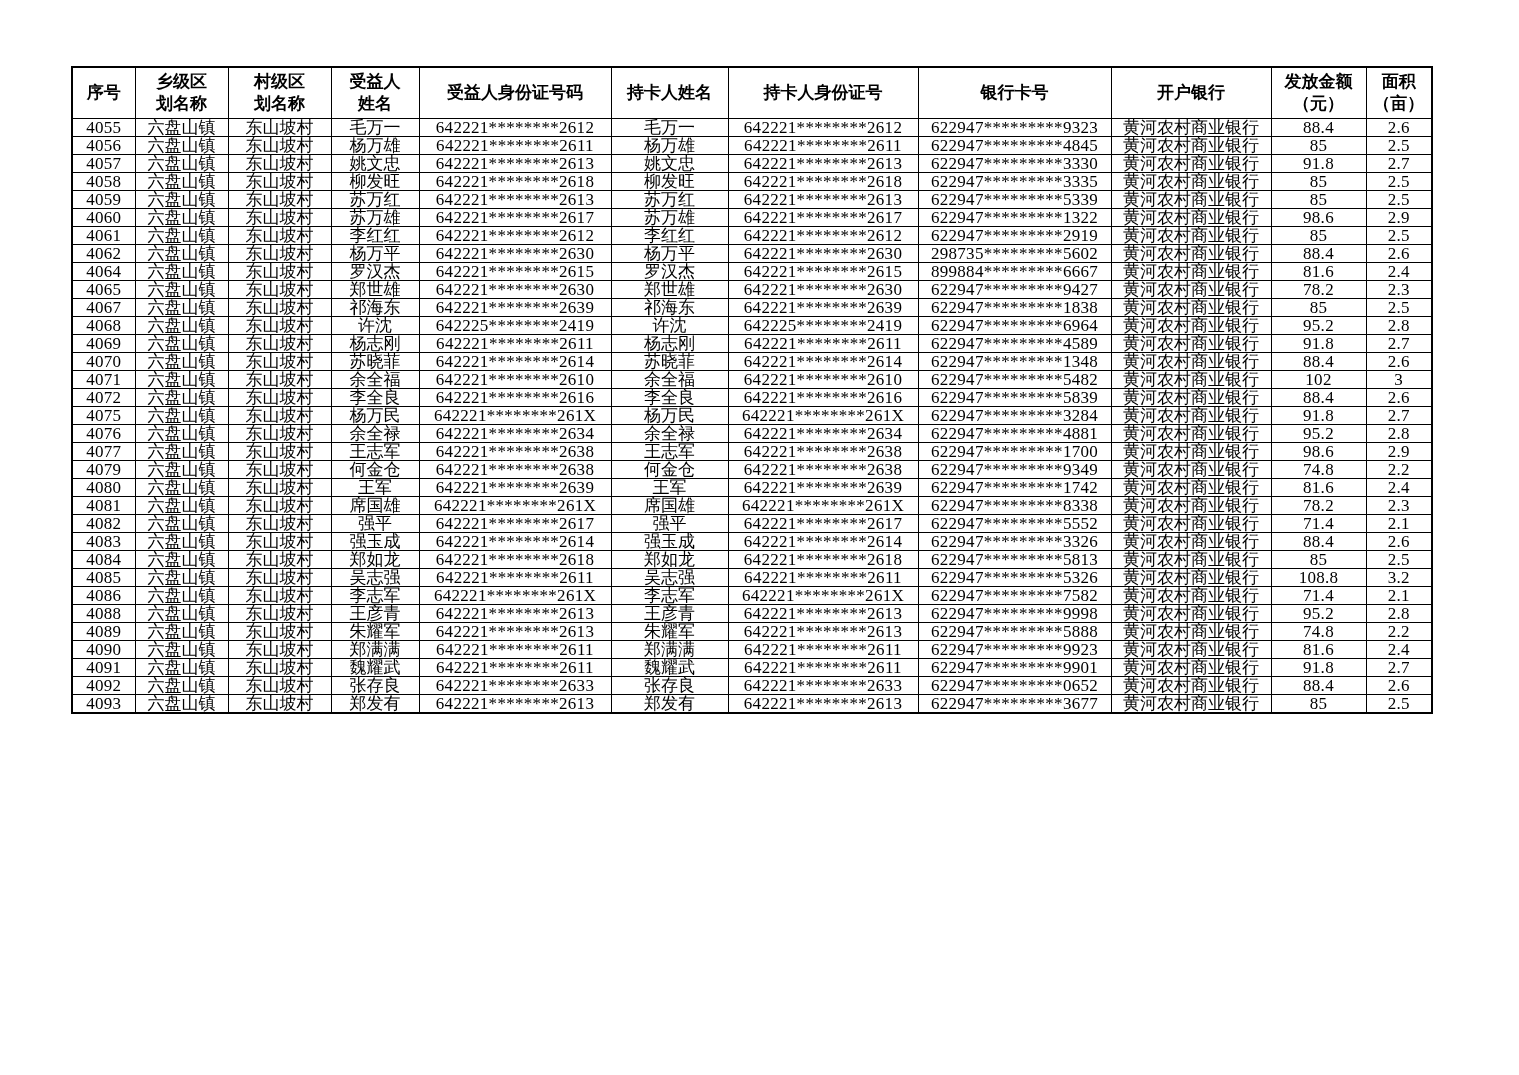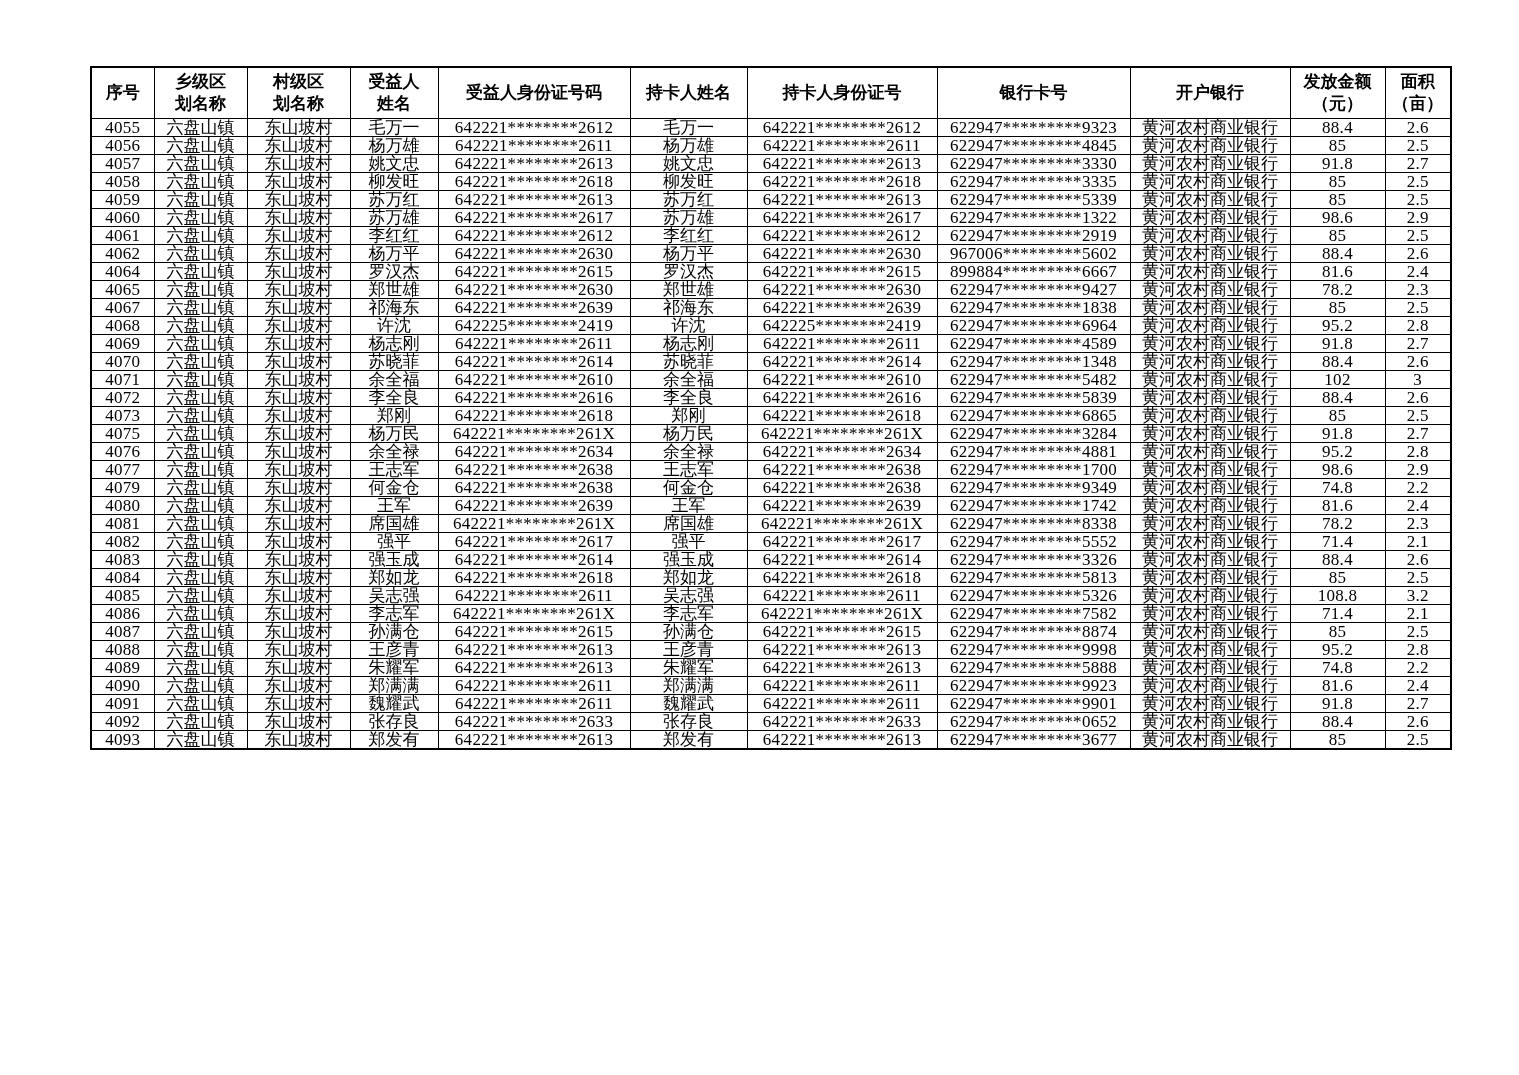--- a/index.html
+++ b/index.html
@@ -18,21 +18,20 @@
   .sheet {
     position: absolute;
     top: 66px;
     left: 71px;
   }
   table.subsidy {
     border-collapse: collapse;
     table-layout: fixed;
     width: 1362px;
     border: 2px solid #000000;
-    margin-left: 19px;
   }
   table.subsidy th,
   table.subsidy td {
     border: 1px solid #000000;
     padding: 0;
     margin: 0;
     text-align: center;
     vertical-align: middle;
     overflow: hidden;
     white-space: nowrap;
@@ -194,21 +193,21 @@
           <td data-name="cell-area-mu">2.5</td>
         </tr>
         <tr data-name="table-row">
           <td data-name="cell-serial-number">4062</td>
           <td data-name="cell-township-name">六盘山镇</td>
           <td data-name="cell-village-name">东山坡村</td>
           <td data-name="cell-beneficiary-name">杨万平</td>
           <td data-name="cell-beneficiary-id">642221********2630</td>
           <td data-name="cell-cardholder-name">杨万平</td>
           <td data-name="cell-cardholder-id">642221********2630</td>
-          <td data-name="cell-bank-card-number">967006*********5602</td>
+          <td data-name="cell-bank-card-number">298735*********5602</td>
           <td data-name="cell-bank-name">黄河农村商业银行</td>
           <td data-name="cell-amount-yuan">88.4</td>
           <td data-name="cell-area-mu">2.6</td>
         </tr>
         <tr data-name="table-row">
           <td data-name="cell-serial-number">4064</td>
           <td data-name="cell-township-name">六盘山镇</td>
           <td data-name="cell-village-name">东山坡村</td>
           <td data-name="cell-beneficiary-name">罗汉杰</td>
           <td data-name="cell-beneficiary-id">642221********2615</td>
@@ -304,33 +303,20 @@
           <td data-name="cell-beneficiary-name">李全良</td>
           <td data-name="cell-beneficiary-id">642221********2616</td>
           <td data-name="cell-cardholder-name">李全良</td>
           <td data-name="cell-cardholder-id">642221********2616</td>
           <td data-name="cell-bank-card-number">622947*********5839</td>
           <td data-name="cell-bank-name">黄河农村商业银行</td>
           <td data-name="cell-amount-yuan">88.4</td>
           <td data-name="cell-area-mu">2.6</td>
         </tr>
         <tr data-name="table-row">
-          <td data-name="cell-serial-number">4073</td>
-          <td data-name="cell-township-name">六盘山镇</td>
-          <td data-name="cell-village-name">东山坡村</td>
-          <td data-name="cell-beneficiary-name">郑刚</td>
-          <td data-name="cell-beneficiary-id">642221********2618</td>
-          <td data-name="cell-cardholder-name">郑刚</td>
-          <td data-name="cell-cardholder-id">642221********2618</td>
-          <td data-name="cell-bank-card-number">622947*********6865</td>
-          <td data-name="cell-bank-name">黄河农村商业银行</td>
-          <td data-name="cell-amount-yuan">85</td>
-          <td data-name="cell-area-mu">2.5</td>
-        </tr>
-        <tr data-name="table-row">
           <td data-name="cell-serial-number">4075</td>
           <td data-name="cell-township-name">六盘山镇</td>
           <td data-name="cell-village-name">东山坡村</td>
           <td data-name="cell-beneficiary-name">杨万民</td>
           <td data-name="cell-beneficiary-id">642221********261X</td>
           <td data-name="cell-cardholder-name">杨万民</td>
           <td data-name="cell-cardholder-id">642221********261X</td>
           <td data-name="cell-bank-card-number">622947*********3284</td>
           <td data-name="cell-bank-name">黄河农村商业银行</td>
           <td data-name="cell-amount-yuan">91.8</td>
@@ -460,33 +446,20 @@
           <td data-name="cell-beneficiary-name">李志军</td>
           <td data-name="cell-beneficiary-id">642221********261X</td>
           <td data-name="cell-cardholder-name">李志军</td>
           <td data-name="cell-cardholder-id">642221********261X</td>
           <td data-name="cell-bank-card-number">622947*********7582</td>
           <td data-name="cell-bank-name">黄河农村商业银行</td>
           <td data-name="cell-amount-yuan">71.4</td>
           <td data-name="cell-area-mu">2.1</td>
         </tr>
         <tr data-name="table-row">
-          <td data-name="cell-serial-number">4087</td>
-          <td data-name="cell-township-name">六盘山镇</td>
-          <td data-name="cell-village-name">东山坡村</td>
-          <td data-name="cell-beneficiary-name">孙满仓</td>
-          <td data-name="cell-beneficiary-id">642221********2615</td>
-          <td data-name="cell-cardholder-name">孙满仓</td>
-          <td data-name="cell-cardholder-id">642221********2615</td>
-          <td data-name="cell-bank-card-number">622947*********8874</td>
-          <td data-name="cell-bank-name">黄河农村商业银行</td>
-          <td data-name="cell-amount-yuan">85</td>
-          <td data-name="cell-area-mu">2.5</td>
-        </tr>
-        <tr data-name="table-row">
           <td data-name="cell-serial-number">4088</td>
           <td data-name="cell-township-name">六盘山镇</td>
           <td data-name="cell-village-name">东山坡村</td>
           <td data-name="cell-beneficiary-name">王彦青</td>
           <td data-name="cell-beneficiary-id">642221********2613</td>
           <td data-name="cell-cardholder-name">王彦青</td>
           <td data-name="cell-cardholder-id">642221********2613</td>
           <td data-name="cell-bank-card-number">622947*********9998</td>
           <td data-name="cell-bank-name">黄河农村商业银行</td>
           <td data-name="cell-amount-yuan">95.2</td>

